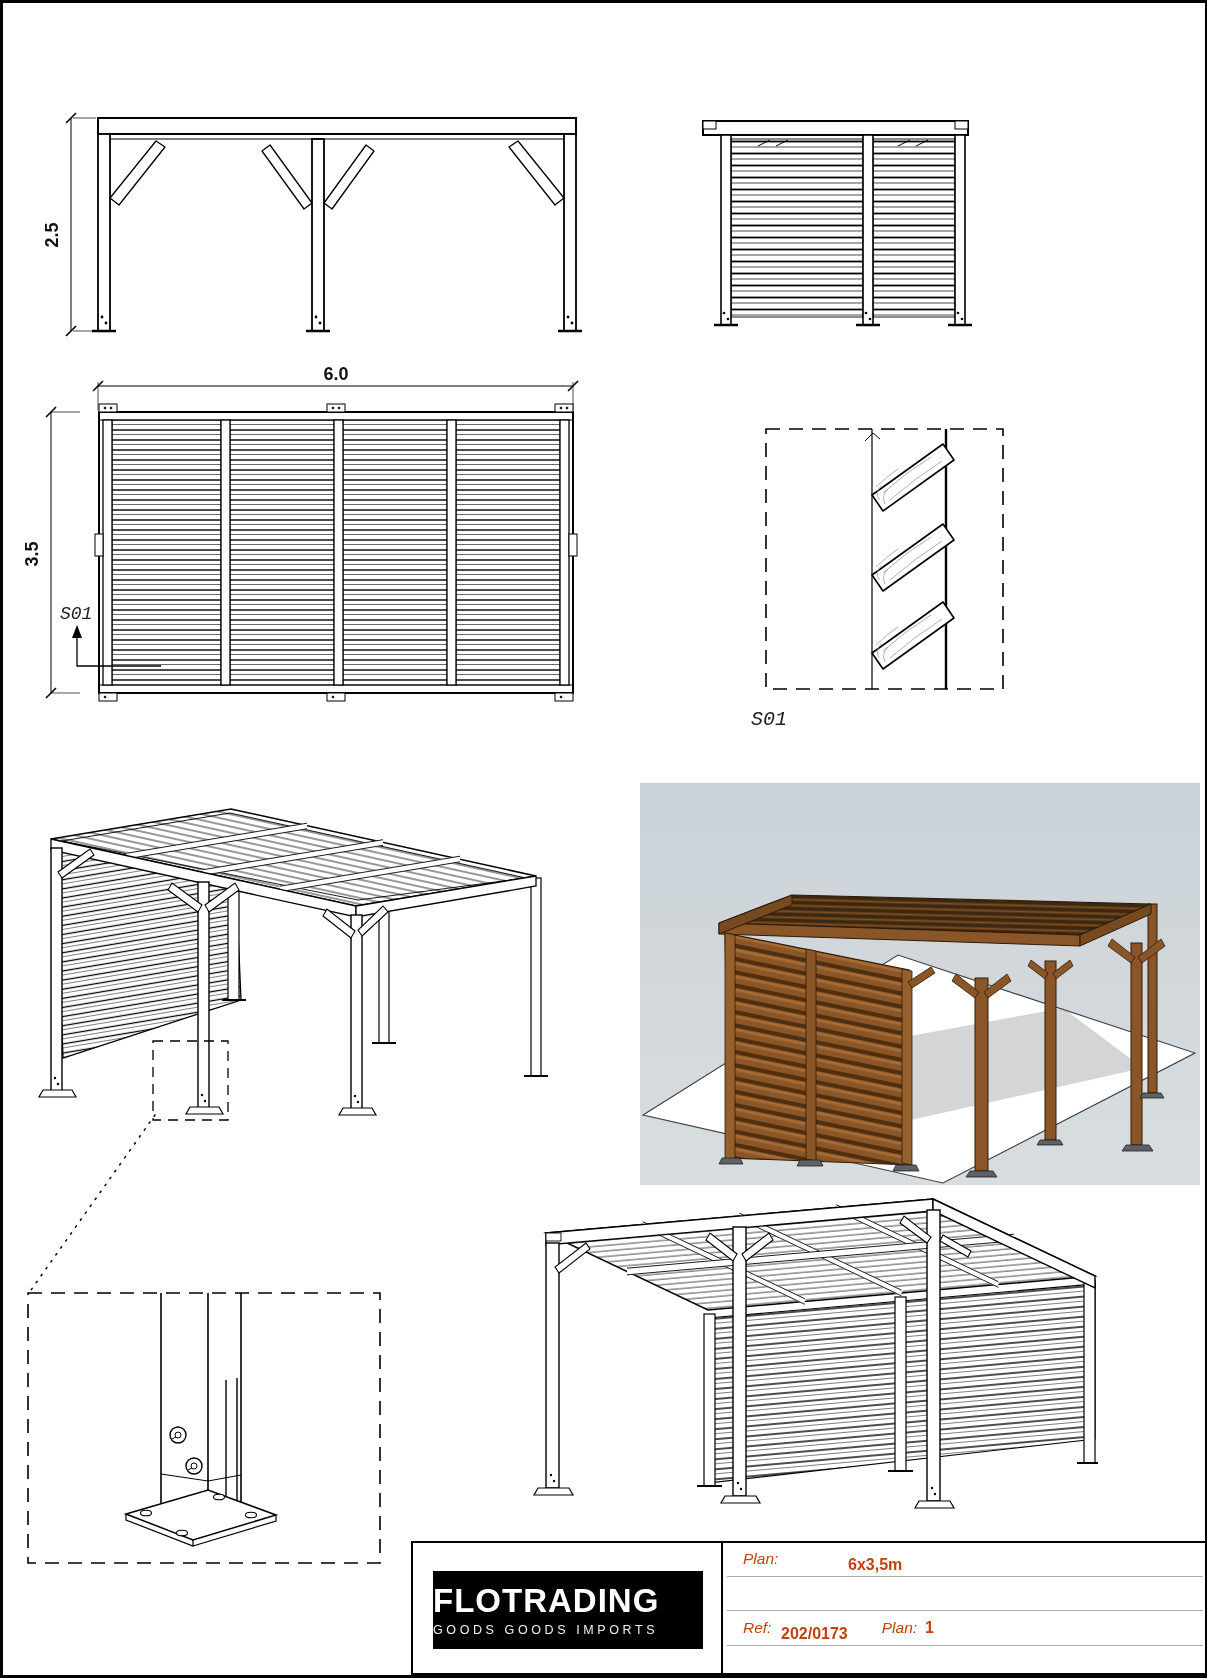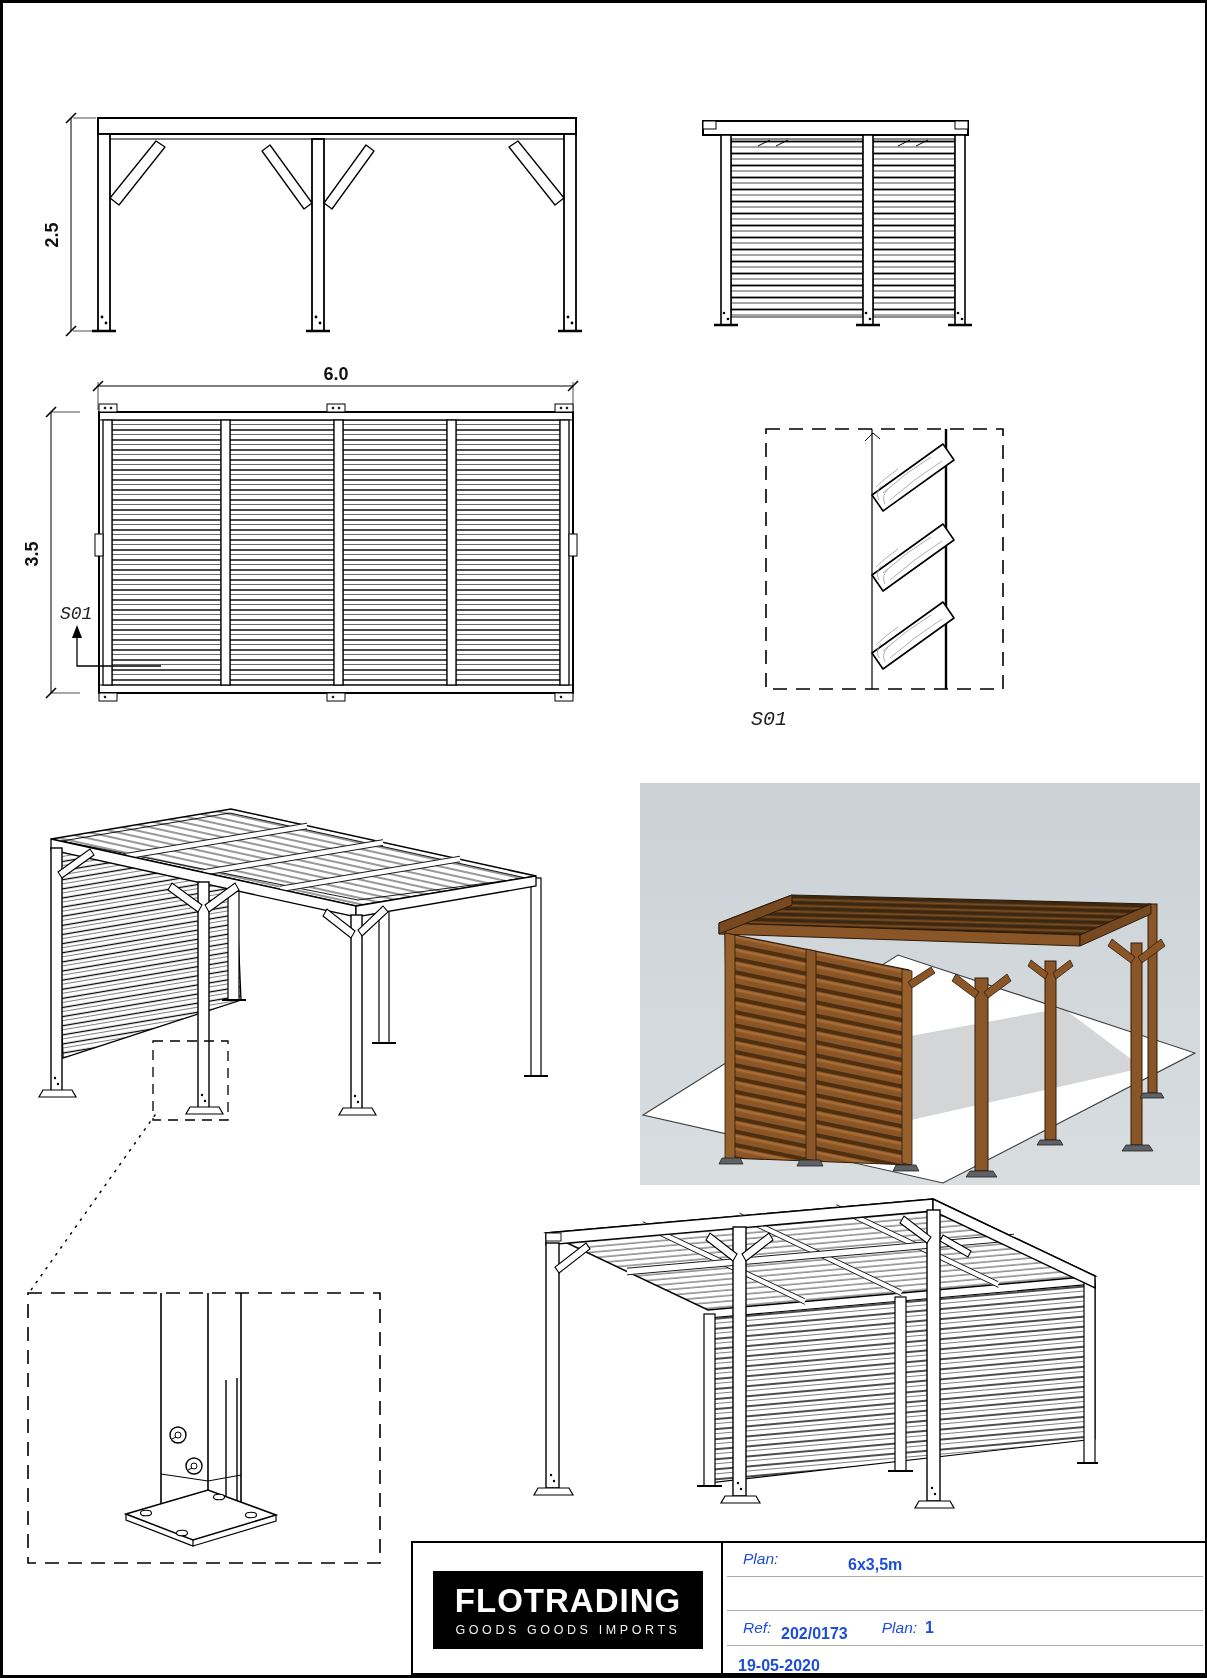--- a/index.html
+++ b/index.html
@@ -23,29 +23,29 @@
   .ln{stroke:#000;fill:none;}
   .wht{fill:#fff;stroke:#000;}
   .tick{stroke:#000;stroke-width:1.6;}
   .ext{stroke:#000;stroke-width:0.7;}
   
   #titleblock-lines div{position:absolute;background:#000;}
   #tb-sep1,#tb-sep2,#tb-sep3{background:#ababab !important;}
   #logo{
     position:absolute;left:430px;top:1568px;width:270px;height:78px;
     background:#000;color:#fff;display:flex;flex-direction:column;
-    align-items:center;justify-content:center;
+    align-items:flex-start;justify-content:center;
   }
   #logo .lg-title{font-size:33px;font-weight:bold;letter-spacing:1px;line-height:1;}
   #logo .lg-sub{font-size:12.5px;letter-spacing:3.6px;margin-top:6px;color:#f2f2f2;}
   .tb-row{
     position:absolute;left:718px;width:487px;
     display:flex;align-items:center;
     padding-left:22px;box-sizing:border-box;
-    font-size:16px;color:#1d4ed8;
+    font-size:16px;color:#c2410c;
   }
   .tb-label{font-style:italic;font-size:15.5px;display:inline-block;width:105px;}
   .tb-label.narrow{width:38px;}
   .tb-value{font-weight:bold;margin-top:12px;}
   .tb-label2{font-style:italic;font-size:15.5px;margin-left:34px;}
   .tb-value2{font-weight:bold;margin-left:8px;}
 </style>
 </head>
 <body>
 
@@ -461,17 +461,14 @@
 <div class="tb-row" style="top:1538px;height:35px;">
   <span class="tb-label">Plan:</span>
   <span class="tb-value">6x3,5m</span>
 </div>
 <div class="tb-row" style="top:1607px;height:35px;">
   <span class="tb-label narrow">Ref:</span>
   <span class="tb-value">202/0173</span>
   <span class="tb-label2">Plan:</span>
   <span class="tb-value2">1</span>
 </div>
-<div class="tb-row" style="top:1642px;height:29px;padding-left:17px;">
-  <span class="tb-value">19-05-2020</span>
+
 </div>
 
-</div>
-
 </body></html>

